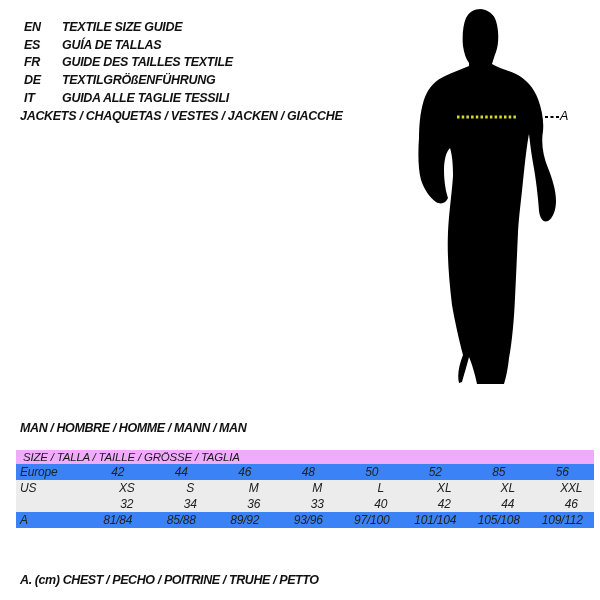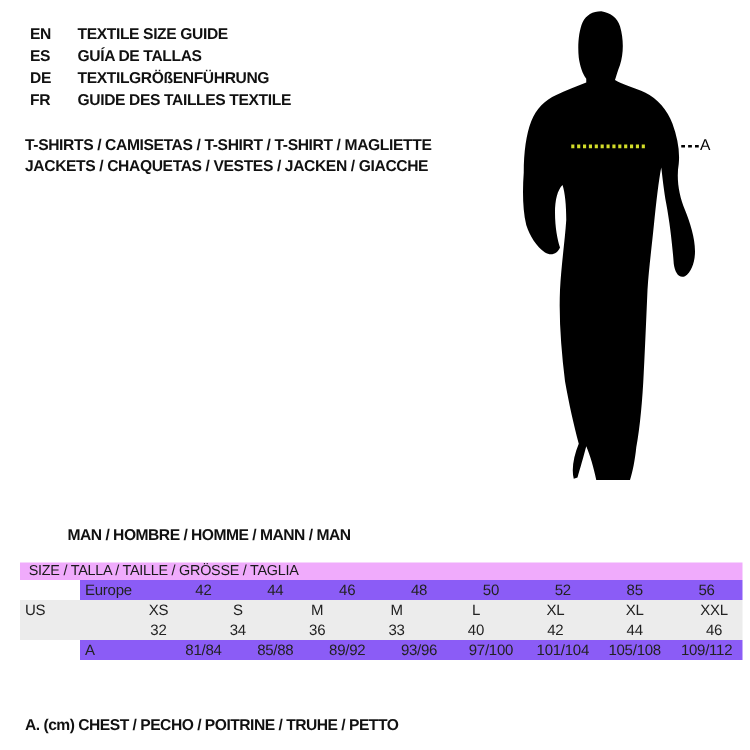--- a/index.html
+++ b/index.html
@@ -1,69 +1,69 @@
 <!DOCTYPE html>
 <html><head>
 <meta charset="utf-8">
 <style>
   html,body{margin:0;padding:0;}
   body{
     width:600px;height:600px;background:#ffffff;overflow:hidden;
     font-family:"Liberation Sans", sans-serif;color:#111;
     position:relative;
   }
-  .canvas{position:absolute;inset:0;width:600px;height:600px;background:#fff;}
+  .canvas{position:absolute;inset:0;width:600px;height:600px;background:#fff;font-style:italic;}
 
   
   .lang-list{position:absolute;left:24px;top:19px;font-weight:bold;font-size:12.5px;
              line-height:17.7px;letter-spacing:-0.3px;white-space:nowrap;}
   .lang-code{display:inline-block;width:38px;}
 
   
   .cats{position:absolute;left:20px;top:108px;font-weight:bold;font-size:12.5px;
         line-height:17px;letter-spacing:-0.3px;white-space:nowrap;}
 
   
   .fig{position:absolute;left:0;top:0;width:600px;height:600px;}
 
   .measure-a{position:absolute;left:560px;top:109px;font-size:12.5px;font-weight:normal;color:#000;}
 
   
   .man-heading{position:absolute;left:20px;top:421px;font-weight:bold;font-size:12.5px;
-               letter-spacing:-0.4px;white-space:nowrap;margin-left:34px;}
+               letter-spacing:-0.4px;white-space:nowrap;}
 
   
   .size-table{position:absolute;left:16px;top:450px;width:578px;font-size:12px;
               letter-spacing:-0.2px;color:#222;}
   .thead{background:#f0abfc;height:14px;line-height:14px;padding-left:7px;
          font-size:11.5px;color:#1a1a1a;}
   .trow{display:grid;grid-template-columns:70px repeat(8,1fr);height:16px;line-height:16px;}
   .trow .lbl{padding-left:4px;text-align:left;}
   .trow .c{text-align:center;}
-  .row-white{background:#8b5cf6;margin-left:48px;}
+  .row-white{background:#3b82f6;}
   .row-stripe{background:#ececec;gap:18px;}
 
   
   .footnote{position:absolute;left:20px;top:573px;font-weight:bold;font-size:12.5px;
             letter-spacing:-0.4px;white-space:nowrap;}
 </style>
 </head>
 <body>
 
 <div class="canvas">
 
   <div class="lang-list">
     <div><span class="lang-code">EN</span><span>TEXTILE SIZE GUIDE</span></div>
     <div><span class="lang-code">ES</span><span>GUÍA DE TALLAS</span></div>
+    <div><span class="lang-code">FR</span><span>GUIDE DES TAILLES TEXTILE</span></div>
     <div><span class="lang-code">DE</span><span>TEXTILGRÖßENFÜHRUNG</span></div>
-    <div><span class="lang-code">FR</span><span>GUIDE DES TAILLES TEXTILE</span></div>
+    <div><span class="lang-code">IT</span><span>GUIDA ALLE TAGLIE TESSILI</span></div>
   </div>
 
   <div class="cats">
-    <div>T-SHIRTS / CAMISETAS / T-SHIRT / T-SHIRT / MAGLIETTE</div>
     <div>JACKETS / CHAQUETAS / VESTES / JACKEN / GIACCHE</div>
   </div>
 
   <svg class="fig" viewBox="0 0 600 600">
     <path d="M 481 9
          C 488 10 494 14 496 21
          C 499 31 499 43 496 52
          C 494 57 493 61 492 64
          C 498 68 508 70 516 74
          C 526 79 534 88 538 99

